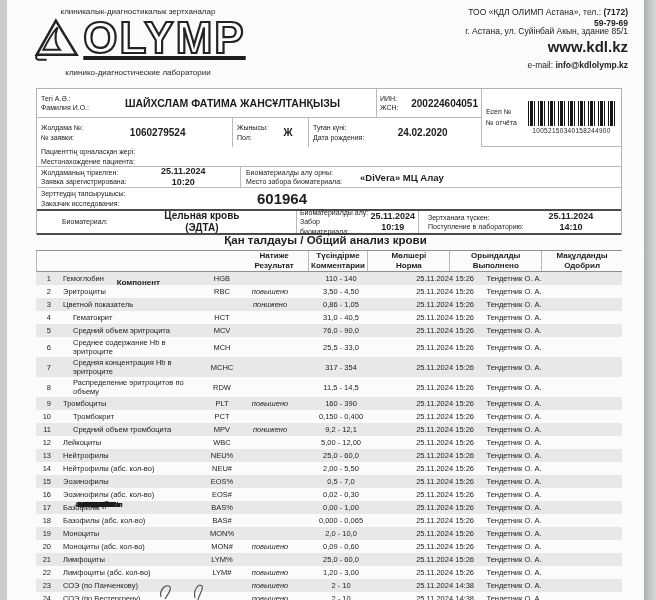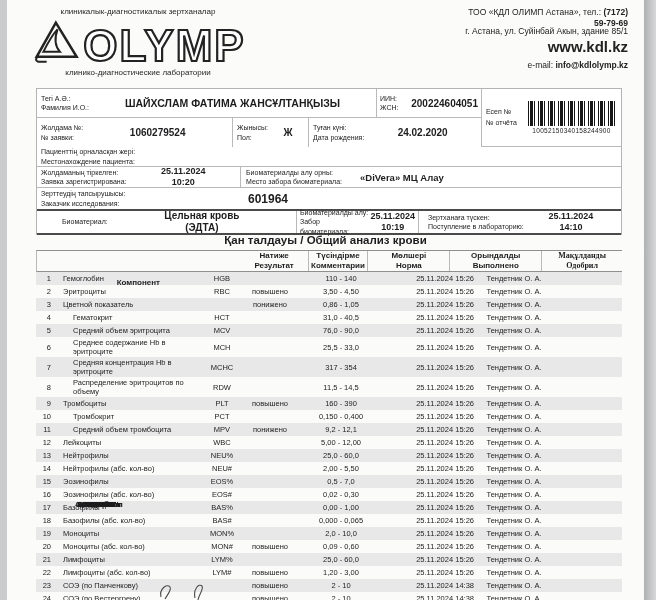--- a/index.html
+++ b/index.html
@@ -5,21 +5,21 @@
   * { margin:0; padding:0; box-sizing:border-box; }
   html,body { width:656px; height:600px; }
   body { background:#c9cccd; overflow:hidden; position:relative;
          font-family:"Liberation Sans","DejaVu Sans",sans-serif; color:#1d1d1f; }
   .page { position:absolute; left:7px; top:0; width:637px; height:600px; background:#fbfbfa; }
   .edge-right { position:absolute; right:0; top:0; width:12px; height:600px;
                 background:linear-gradient(90deg,#aeb1b2,#d6d8d9); }
   
   .logo-block { position:absolute; left:22px; top:7px; width:218px; text-align:center; }
   .tagline { font-size:8px; color:#262626; white-space:nowrap; }
-  .logo-row { display:flex; align-items:flex-end; justify-content:center; height:52px; }
+  .logo-row { display:flex; align-items:flex-start; justify-content:center; height:52px;text-decoration:underline; }
   .logo-text { font-size:44px; font-weight:800; color:#fff; line-height:1;
                -webkit-text-stroke:2.2px #232323; letter-spacing:2px; }
   .logo-mark { margin-right:3px; }
   .contact { position:absolute; right:16px; top:7px; text-align:right; font-size:8.5px; line-height:1.25; color:#222; }
   .contact b { font-weight:bold; }
   .site { font-size:15px; font-weight:bold; margin-top:1px; }
   .email-line { margin-top:3px; }
   
   .info { position:absolute; left:29px; top:88px; width:586px; font-size:7px;
           border:1px solid #b3b3b3; border-bottom:none; background:#fff; }
@@ -43,28 +43,28 @@
   .stack { display:flex; flex-direction:column; align-items:center; justify-content:center; line-height:1.2; }
   .vdate { font-size:9px; font-weight:bold; line-height:1.25; text-align:center; }
   
   .title { position:absolute; top:234px; left:0; width:100%; text-align:center; font-weight:bold; font-size:11.5px; }
   .res { position:absolute; left:29px; top:250px; width:586px; }
   .res-head { display:flex; height:22px; border-top:1px solid #8f8f8f; border-bottom:1px solid #8f8f8f;
               border-left:1px solid #b9b9b9; font-weight:bold; font-size:8px; }
   .hc { border-right:1px solid #b9b9b9; display:flex; flex-direction:column; justify-content:center;
         text-align:center; line-height:1.2; }
   .hc.comp { width:204px;margin-top:32px; } .hc.resu { width:68px; } .hc.comm { width:60px; }
-  .hc.norm { width:82px; } .hc.perf { width:92px; } .hc.appr { width:80px;font-family:Liberation Serif, serif; }
+  .hc.norm { width:82px; } .hc.perf { width:92px; } .hc.appr { width:80px; }
   .res-row { display:flex; align-items:center; min-height:13px; font-size:7.5px; }
   .res-row.odd { background:#e8e8e8; }
   .c { text-align:center; }
   .c.num { width:18px; text-align:right; padding-right:3px; }
   .c.name { width:150px; text-align:left; padding-left:9px; line-height:1.2; padding-top:1px; padding-bottom:1px; }
   .c.name.ind { padding-left:19px; }
-  .c.code { width:36px; } .c.res { width:68px; } .c.com { width:60px; }
+  .c.code { width:36px; } .c.res { width:68px; } .c.com { width:60px;font-style:italic; }
   .c.norm { width:82px; } .c.perf { width:92px;text-align:right; } .c.appr { width:80px; }
   .c.res.b { font-weight:bold; }
   .sig { position:absolute; left:150px; top:583px; }
 </style>
 </head>
 <body>
 
 <div class="page">
 
   <div class="logo-block">
@@ -174,21 +174,21 @@
         </div>
         <div style="font-weight:bold; font-size:9.5px; margin-left:18px;">«DiVera» МЦ Алау</div>
       </div>
     </div>
 
     <div class="row rowE" style="align-items:center; padding-left:4px; display:flex;">
       <div class="lb">
         <div>Зерттеудің тапсырушысы:</div>
         <div>Заказчик исследования:</div>
       </div>
-      <div style="font-weight:bold; font-size:12px; position:absolute; left:211px;">601964</div>
+      <div style="font-weight:bold; font-size:15px; position:absolute; left:220px;">601964</div>
     </div>
 
     <div class="row rowF">
       <div class="cell" style="width:260px;">
         <div class="lb" style="padding-left:25px;">Биоматериал:</div>
         <div class="stack" style="flex:1; font-weight:bold; font-size:10px;">
           <div>Цельная кровь</div>
           <div>(ЭДТА)</div>
         </div>
       </div>

